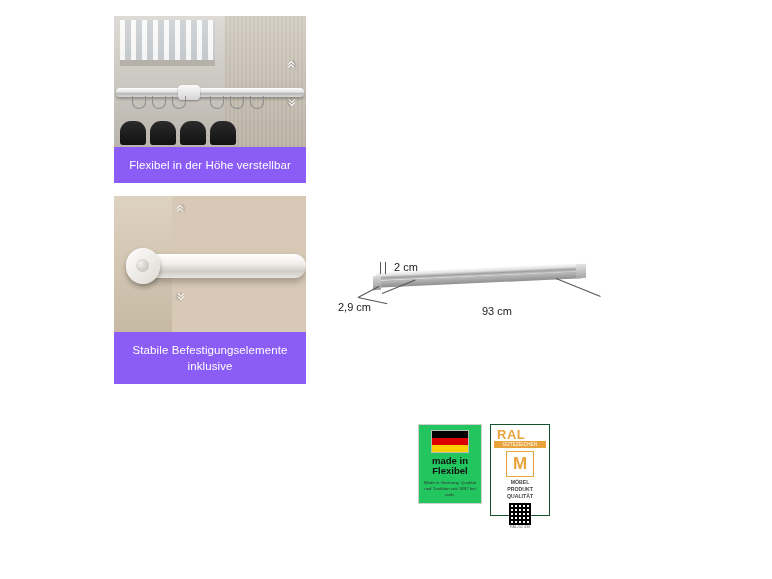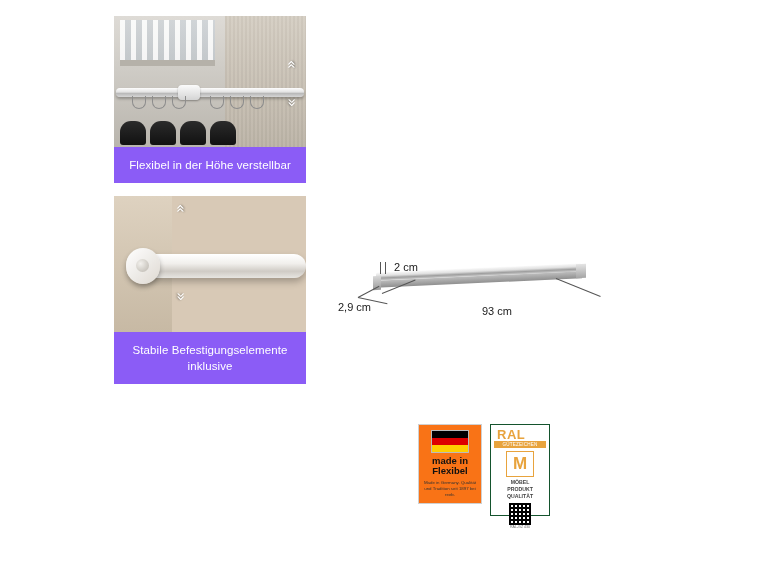--- a/index.html
+++ b/index.html
@@ -271,21 +271,21 @@
     position: absolute;
     left: 418px;
     top: 424px;
     display: flex;
     gap: 8px;
   }
   .badge-germany {
     width: 64px;
     height: 80px;
     border: 1px solid #d0d0d0;
-    background: #f97316;
+    background: #22c55e;
     text-align: center;
     padding-top: 5px;
     box-sizing: border-box;
   }
   .flag {
     width: 38px; height: 23px;
     margin: 0 auto 3px auto;
     background: linear-gradient(to bottom,#000 0 33.3%, #dd0000 33.3% 66.6%, #ffce00 66.6% 100%);
     border: 1px solid #bbb;
     box-sizing: border-box;

